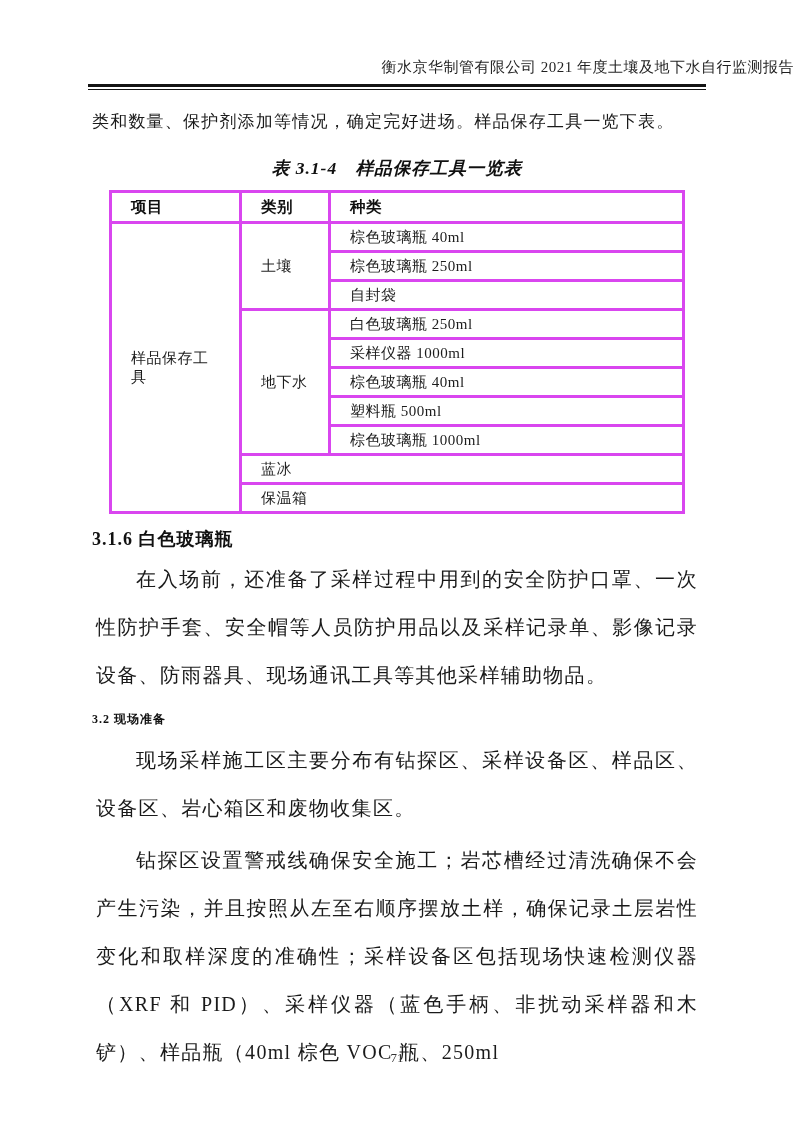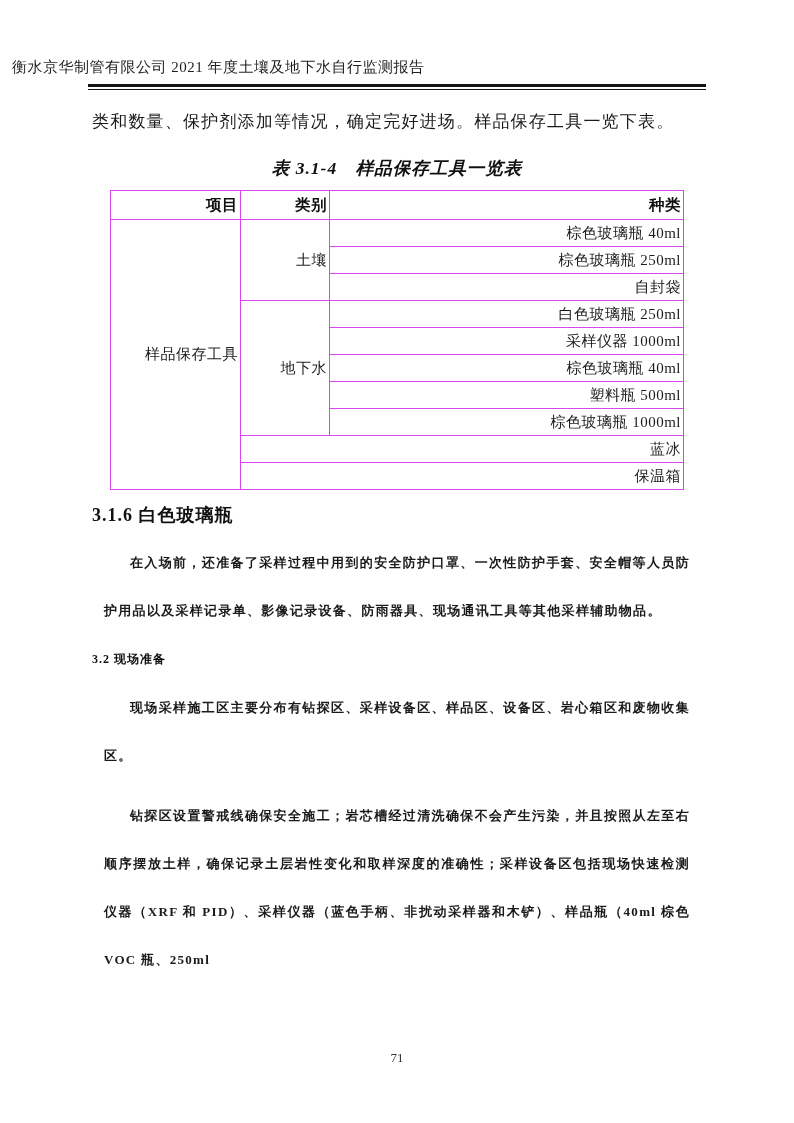--- a/index.html
+++ b/index.html
@@ -13,25 +13,24 @@
     height: 1123px;
     margin: 0 auto;
     background: #ffffff;
     box-sizing: border-box;
     overflow: hidden;
     font-family: "Liberation Serif", "DejaVu Serif", serif;
     color: #1a1a1a;
   }
   .doc-header {
     padding-top: 58px;
-    text-align: left;
+    text-align: right;
     font-size: 15px;
     letter-spacing: 0.5px;
     color: #1f1f1f;
-    margin-left: 12px;
   }
   .header-rule {
     margin: 7px 88px 0 88px;
     height: 2px;
     border-top: 3px solid #141414;
     border-bottom: 1px solid #141414;
   }
   .content {
     padding: 0 92px;
   }
@@ -52,26 +51,26 @@
     font-style: italic;
   }
   table.sample-table {
     margin: 10px auto 0 auto;
     border-collapse: collapse;
     width: 573px;
     table-layout: fixed;
   }
   table.sample-table th,
   table.sample-table td {
-    border: 1px solid #d946ef;
-    text-align: right;
+    border: 3px solid #d946ef;
+    text-align: left;
     vertical-align: middle;
     font-size: 15px;
     line-height: 1.25;
-    padding: 0 2px;
+    padding: 0 19px;
     height: 26px;
     letter-spacing: 0.5px;
     color: #1c1c1c;
   }
   table.sample-table th {
     font-weight: bold;
     height: 28px;
     font-size: 15.5px;
     color: #111;
   }
@@ -84,26 +83,25 @@
     margin-top: 13px;
     font-size: 18px;
     line-height: 24px;
   }
   .section-heading.level2 {
     margin-top: 8px;
     font-size: 12px;
     line-height: 25px;
   }
   .para {
-    margin: 12px;
-    font-size: 13px;
+    margin: 4px;
+    font-size: 20px;
     line-height: 48px;
     letter-spacing: 1.3px;
     text-align: justify;
-    font-weight: bold;
   }
   .para.indent {
     text-indent: 2em;
   }
   .page-number {
     position: absolute;
     top: 1050px;
     left: 0;
     width: 100%;
     text-align: center;

